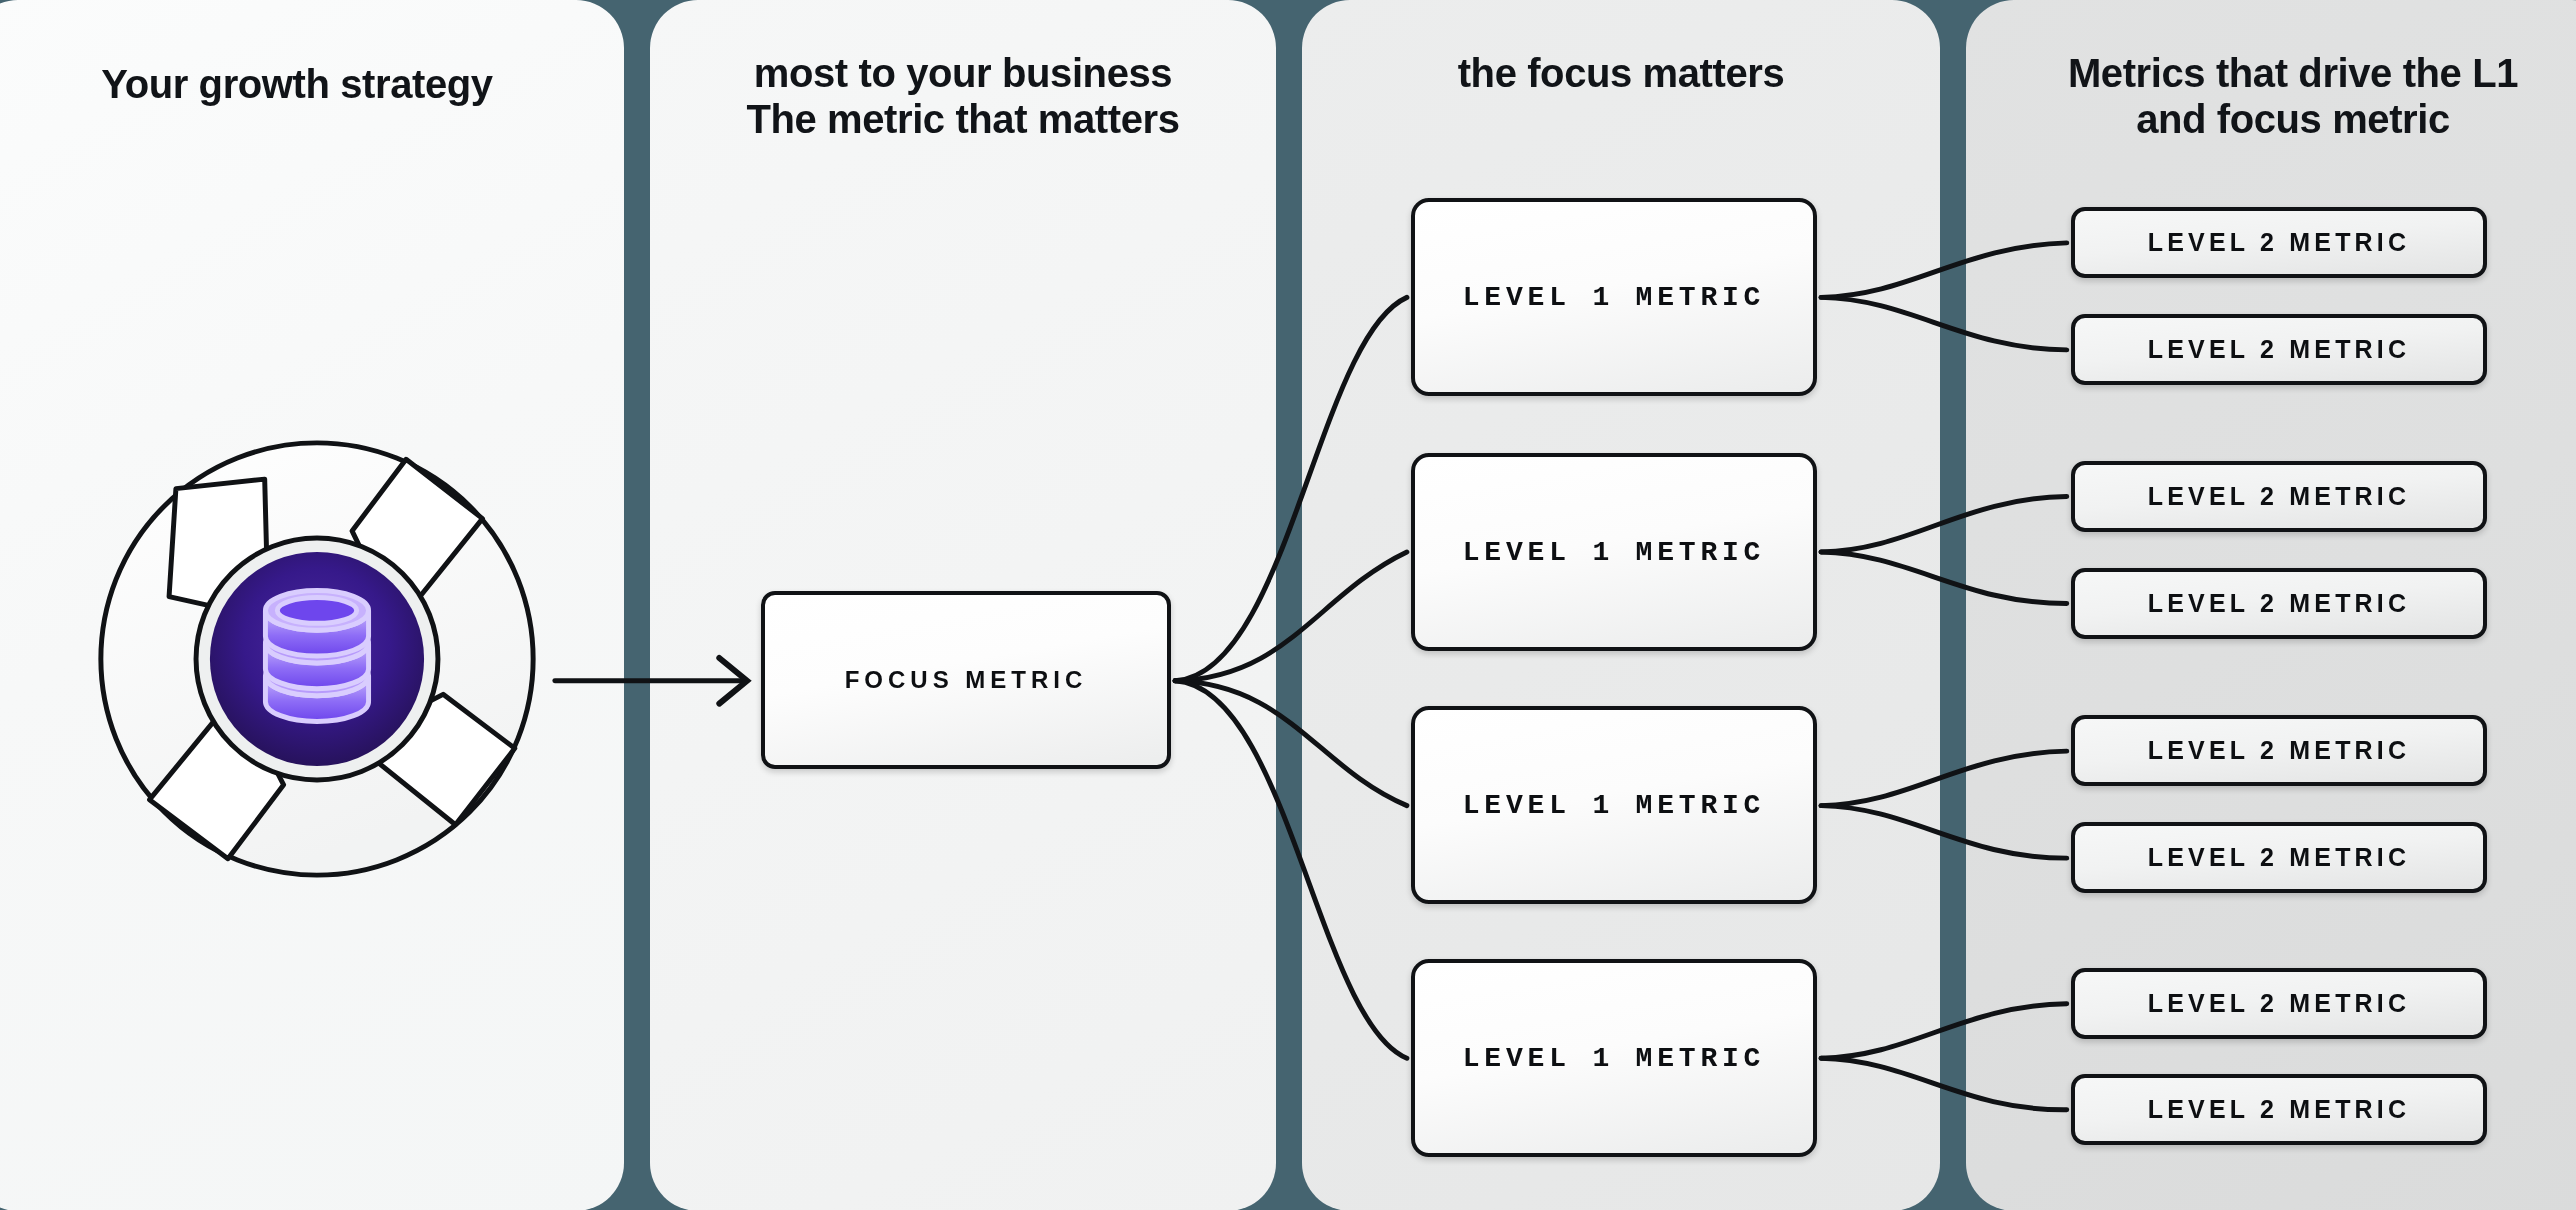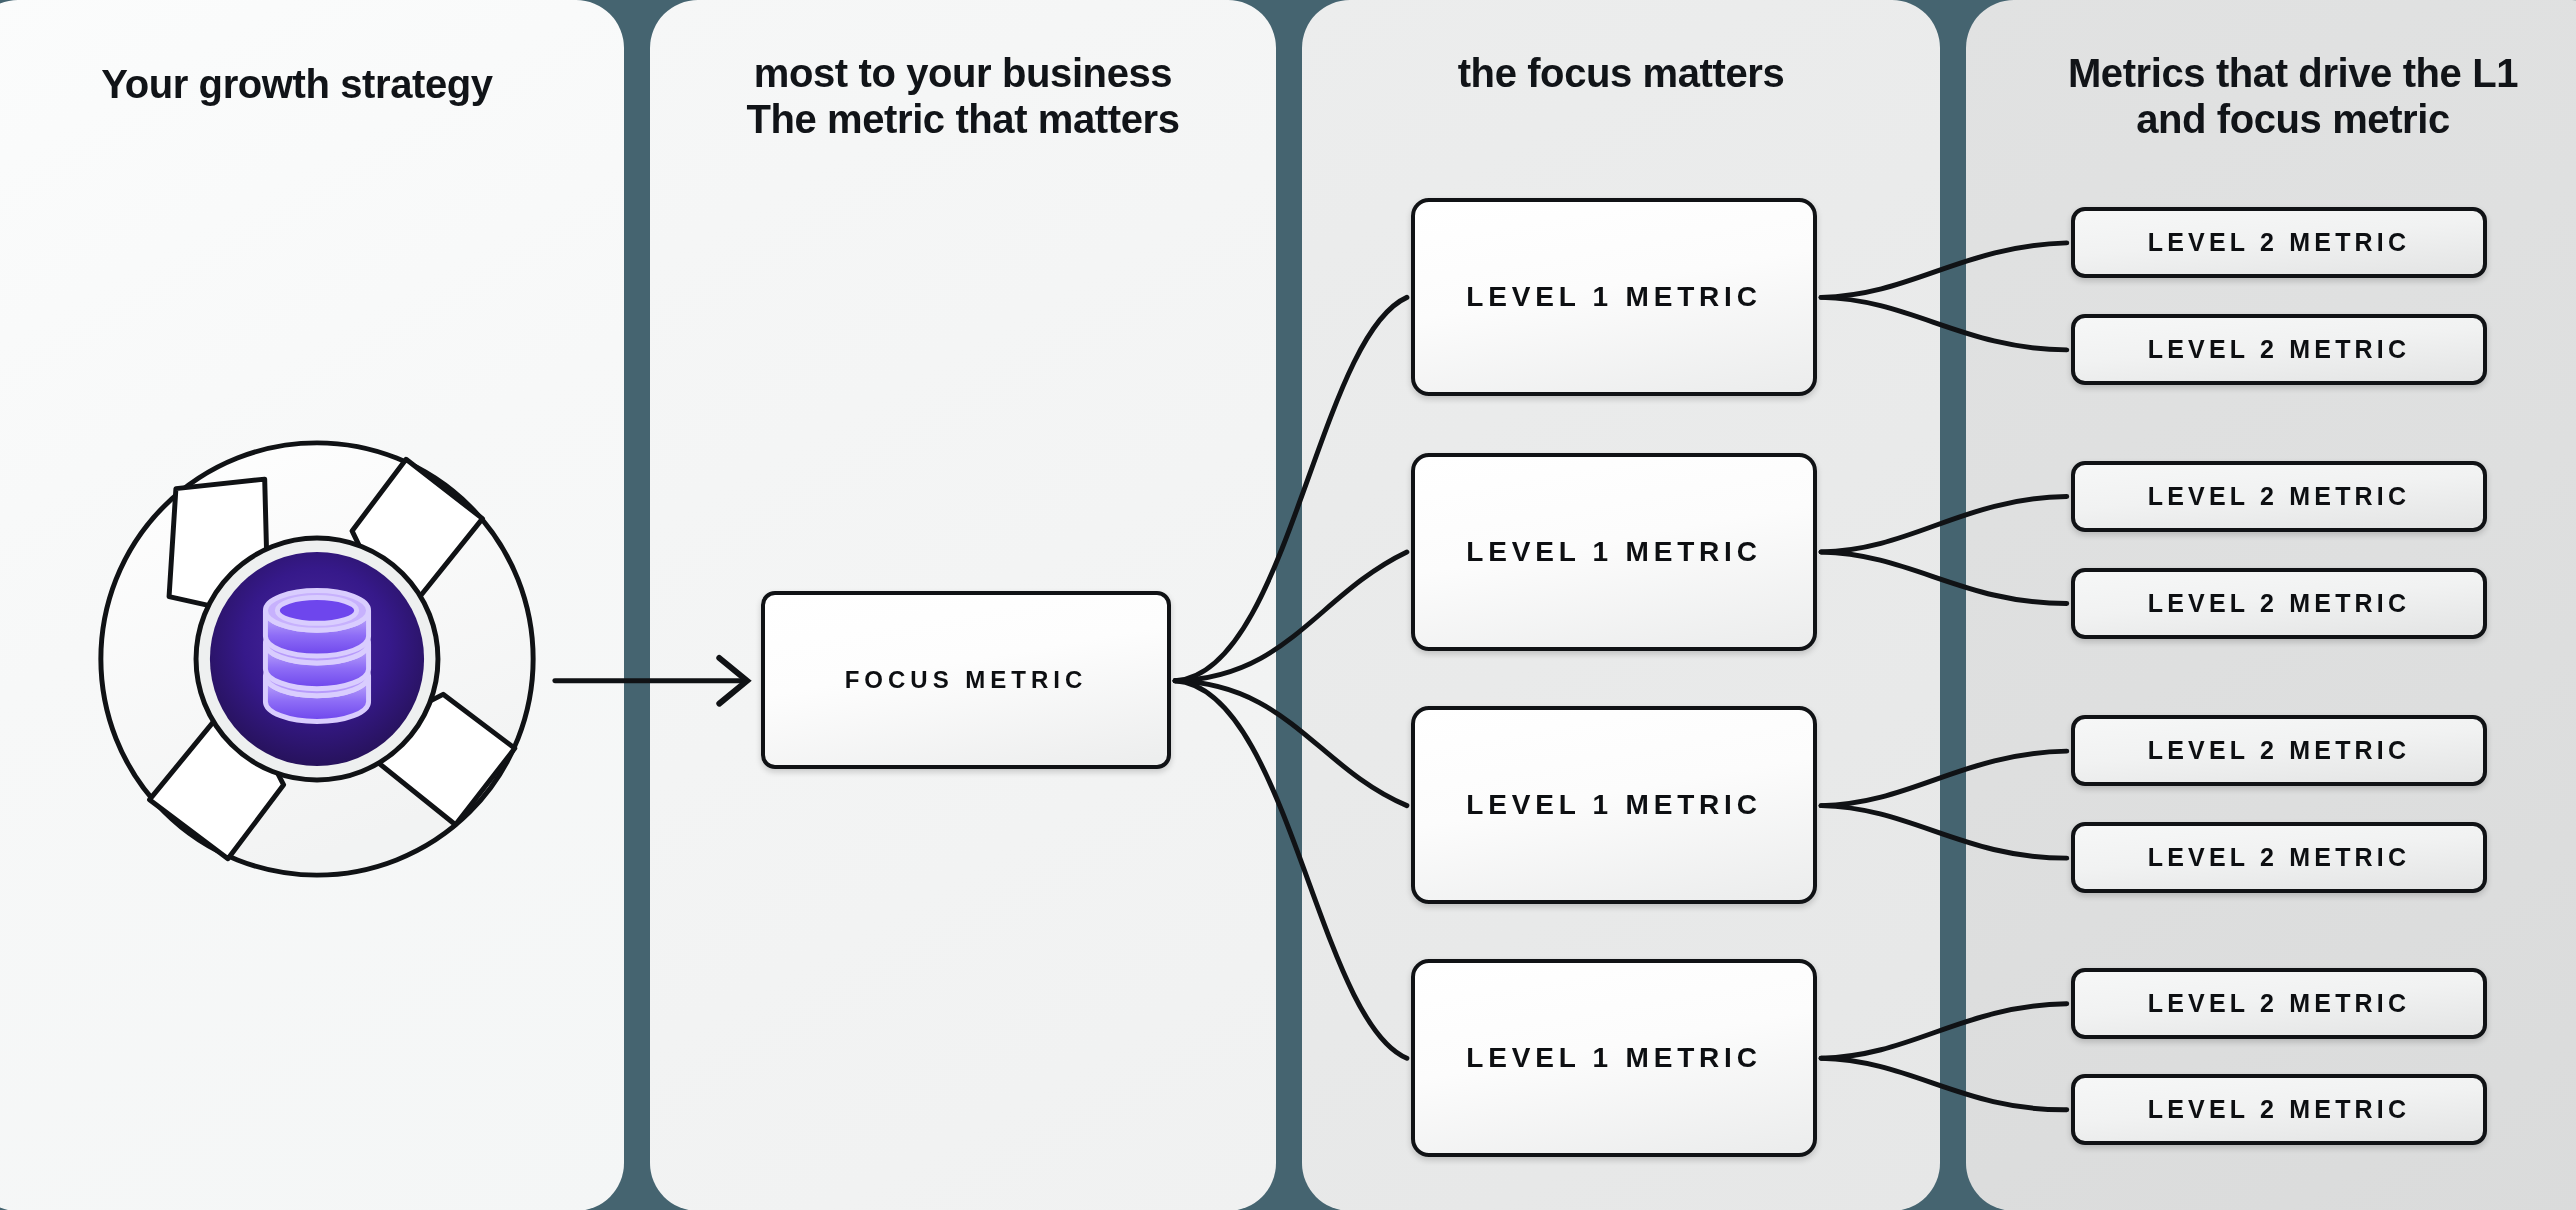--- a/index.html
+++ b/index.html
@@ -73,21 +73,21 @@
 
   .l1-box{
     left:1411px;width:406px;height:198px;
     background:linear-gradient(170deg,#ffffff 0%,#fcfcfc 45%,#ebecec 100%);
     border-radius:18px;
   }
   .l1-1{top:198px;}
   .l1-2{top:453px;}
   .l1-3{top:706px;}
   .l1-4{top:959px;}
-  .l1-box span{font-size:28px;letter-spacing:4.8px;}
+  .l1-box span{font-size:28px;letter-spacing:4.8px;font-family:Liberation Mono, monospace;}
 
   .l2-box{
     left:2071px;width:416px;height:71px;
     background:linear-gradient(175deg,#f6f7f7 0%,#f1f2f2 45%,#e3e4e4 100%);
     border-radius:14px;
     border-width:4px;
   }
   .l2-box span{font-size:25px;letter-spacing:4.2px;}
 
   #links{position:absolute;left:0;top:0;width:2576px;height:1211px;pointer-events:none;}

